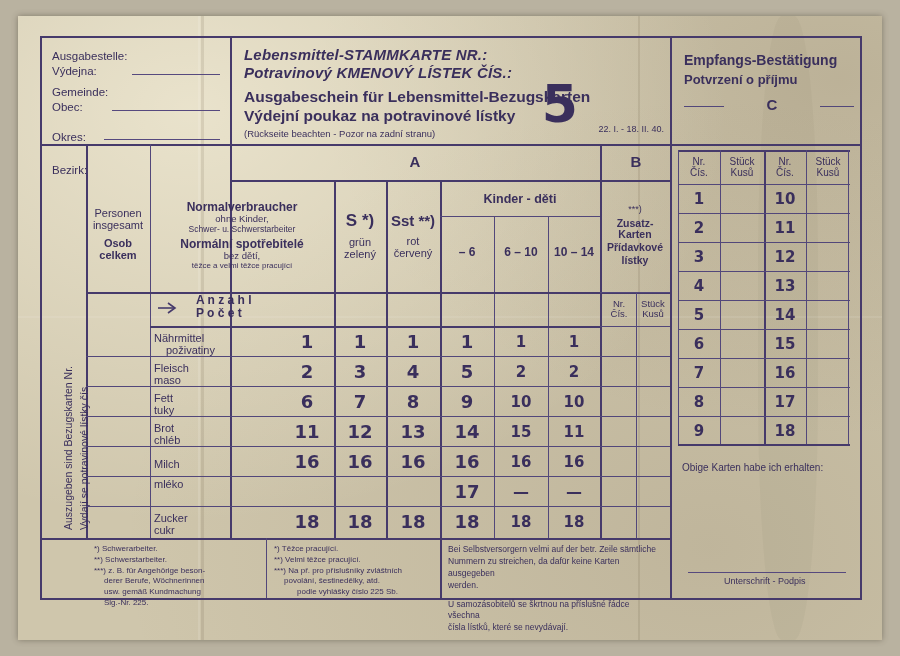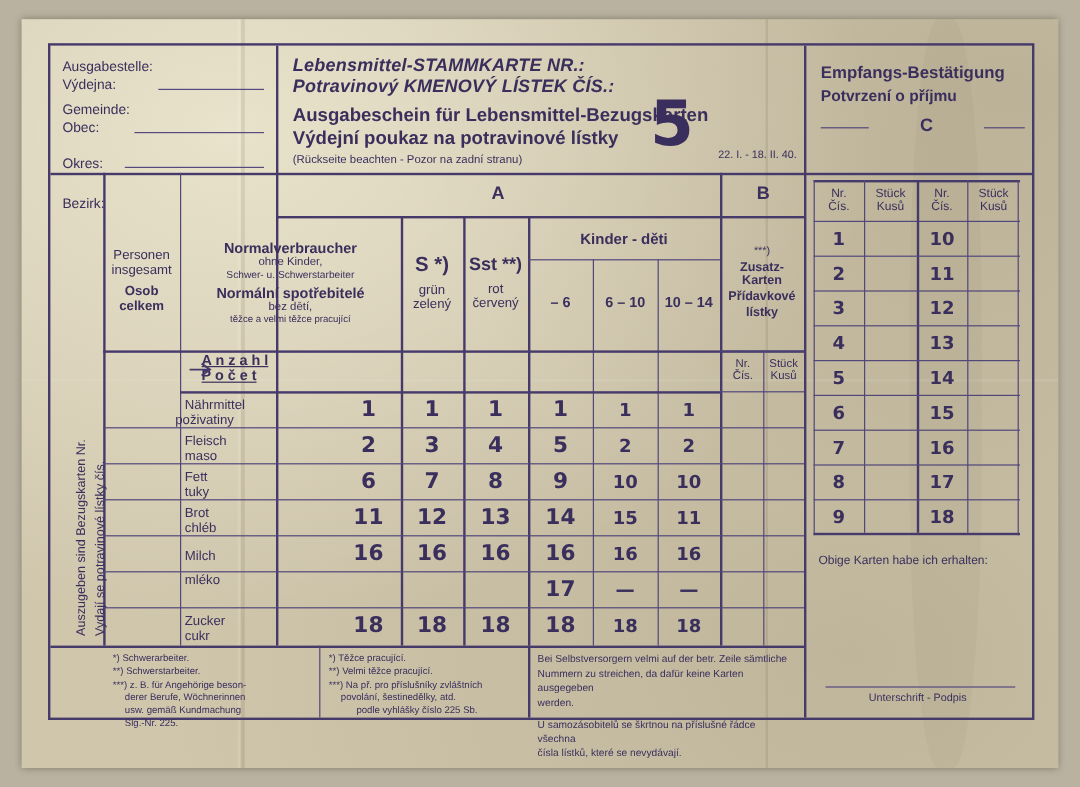--- a/index.html
+++ b/index.html
@@ -206,42 +206,42 @@
       <span style="font-size:9px">***)</span>
       <span style="height:3px"></span>
       <span class="bold" style="font-size:10.5px">Zusatz-Karten</span>
       <span class="bold" style="font-size:10.5px;line-height:1.25">Přídavkové lístky</span>
     </div>
     <div class="cell" style="left:560px;top:256px;width:34px;height:30px;white-space:pre;font-size:9.5px;">Nr.
 Čís.</div>
     <div class="cell" style="left:596px;top:256px;width:30px;height:30px;white-space:pre;font-size:9.5px;">Stück
 Kusů</div>
 
-    <div class="cell" style="left:100px;top:256px;width:170px;height:30px;justify-content:flex-start;flex-direction:column;align-items:flex-start;text-decoration:underline;">
+    <div class="cell" style="left:128px;top:256px;width:170px;height:30px;justify-content:flex-start;flex-direction:column;align-items:flex-start;">
       <span class="bold" style="font-size:12px;margin-left:26px;">A n z a h l</span>
       <span class="bold" style="font-size:12px;margin-left:26px;">P o č e t</span>
     </div>
 
     <svg style="position:absolute;left:114px;top:262px;" width="22" height="16">
       <polyline points="2,8 18,8" stroke="#463a6b" stroke-width="1.6" fill="none"></polyline>
       <polyline points="12,3 19,8 12,13" stroke="#463a6b" stroke-width="1.6" fill="none"></polyline>
     </svg>
 
     <div class="vert" style="left:20px;top:492px;">Auszugeben sind Bezugskarten Nr.</div>
     <div class="vert" style="left:36px;top:492px;">Vydají se potravinové lístky čís.</div>
 
     <div class="h1" style="left:44px;top:318px;width:584px;"></div>
     <div class="h1" style="left:44px;top:348px;width:584px;"></div>
     <div class="h1" style="left:44px;top:378px;width:584px;"></div>
     <div class="h1" style="left:44px;top:408px;width:584px;"></div>
     <div class="h1" style="left:44px;top:438px;width:584px;"></div>
     <div class="h1" style="left:44px;top:468px;width:584px;"></div>
 
     <div class="rowlabel" style="left:112px;top:294px;">Nährmittel</div>
-    <div class="rowlabel" style="left:104px;top:306px;">poživatiny</div>
+    <div class="rowlabel" style="left:124px;top:306px;">poživatiny</div>
 
     <div class="rowlabel" style="left:112px;top:324px;">Fleisch</div>
     <div class="rowlabel" style="left:112px;top:336px;">maso</div>
 
     <div class="rowlabel" style="left:112px;top:354px;">Fett</div>
     <div class="rowlabel" style="left:112px;top:366px;">tuky</div>
 
     <div class="rowlabel" style="left:112px;top:384px;">Brot</div>
     <div class="rowlabel" style="left:112px;top:396px;">chléb</div>
 

